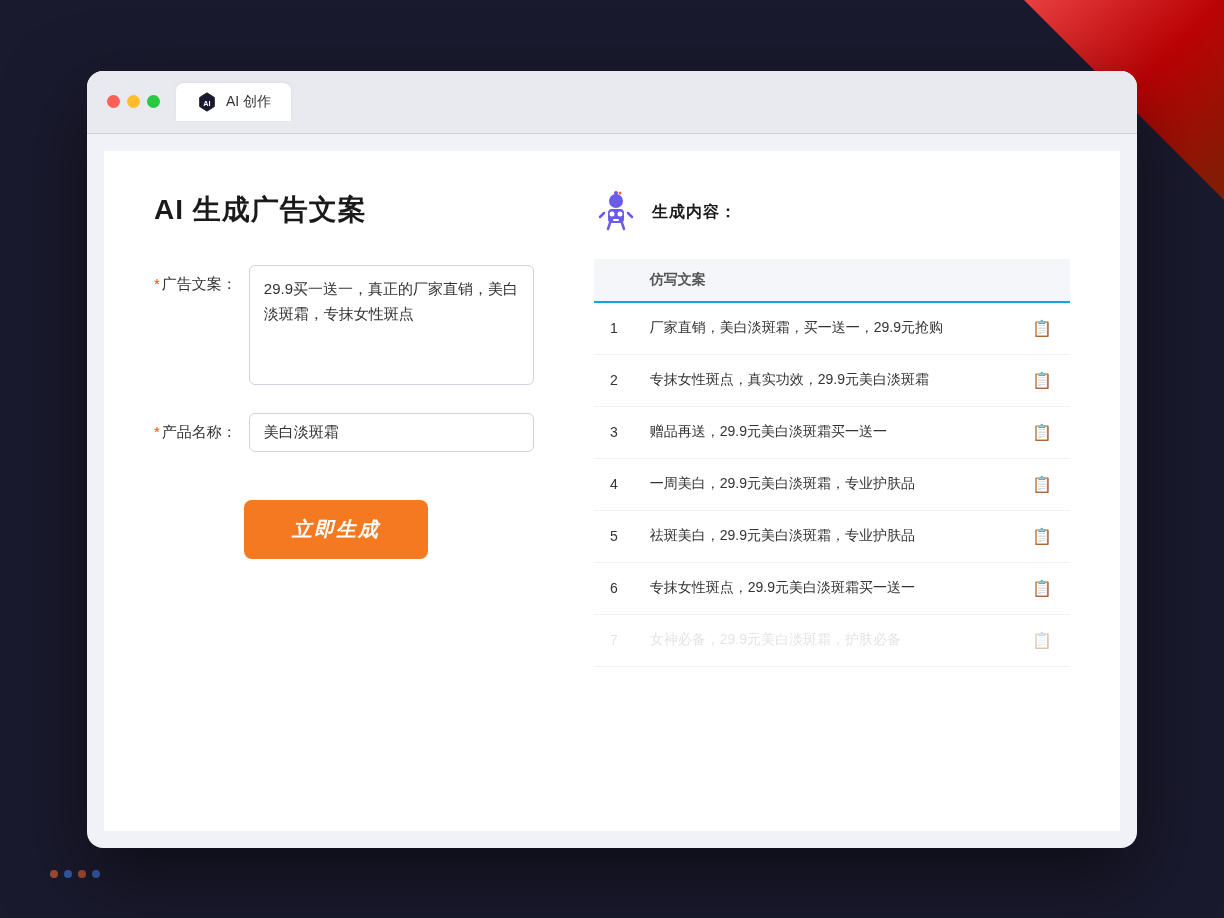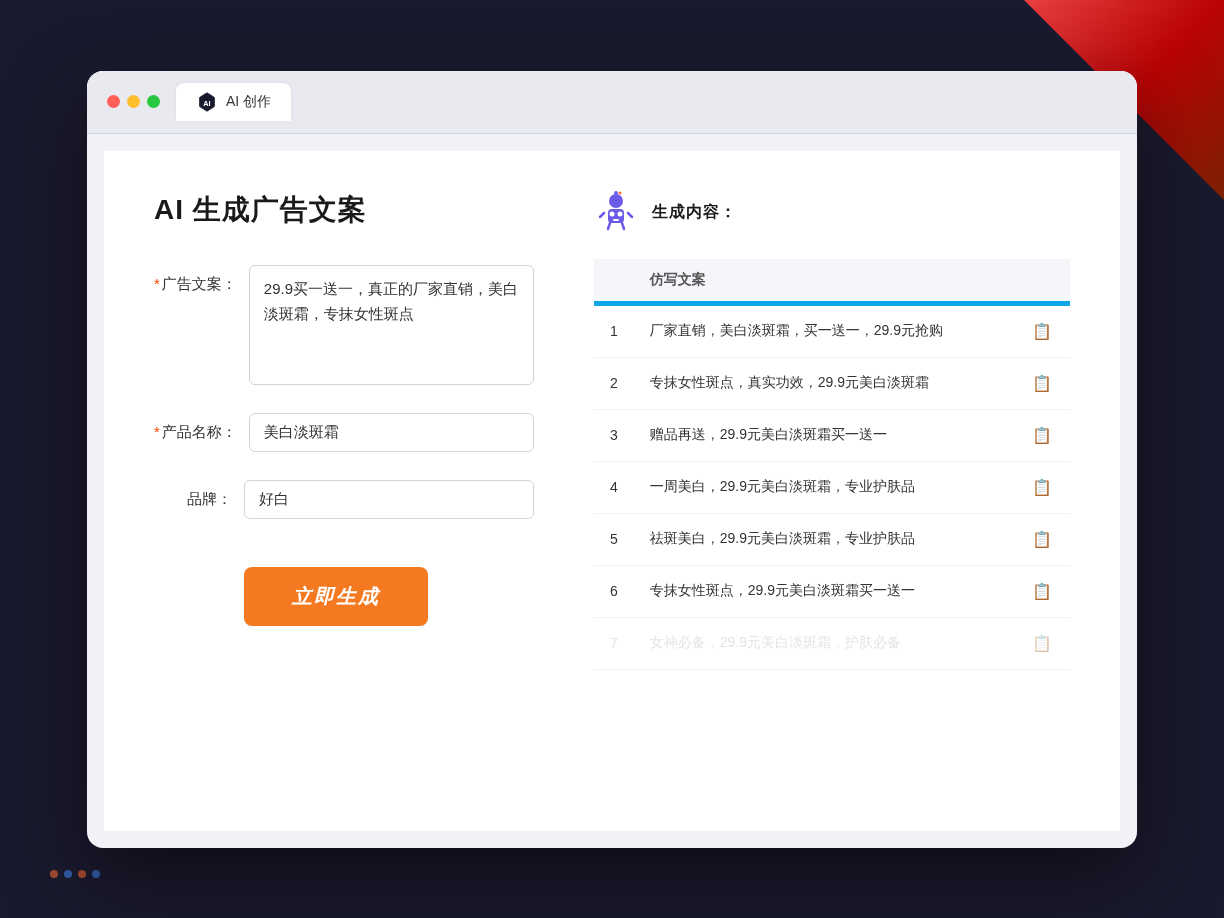--- a/index.html
+++ b/index.html
@@ -199,21 +199,21 @@
     }
     .result-table thead tr {
       background: #f5f6fa;
     }
     .result-table th {
       padding: 12px 16px;
       font-size: 14px;
       font-weight: 600;
       color: #555;
       text-align: left;
-      border-bottom: 5px solid #0ea5e9;
+      border-bottom: 2px solid #0ea5e9;
     }
     .result-table td {
       padding: 14px 16px;
       font-size: 14px;
       color: #333;
       border-bottom: 1px solid #f0f2f7;
       vertical-align: middle;
     }
     .result-table tr:last-child td {
       color: #bbb;
@@ -294,24 +294,20 @@
 
       
       <div class="form-group">
         <label class="form-label">
           <span class="required">*</span><span>产品名称：</span>
         </label>
         <input type="text" class="form-input" value="美白淡斑霜" style="">
       </div>
 
       
-      <div class="form-group">
-        <label class="form-label">品牌：</label>
-        <input type="text" class="form-input" value="好白" style="">
-      </div>
 
       
       <button class="generate-btn">立即生成</button>
     </div>
 
     <div class="right-panel">
       <div class="result-header">
 
         <svg class="robot-icon" viewBox="0 0 44 44" fill="none">
           <circle cx="22" cy="10" r="7" fill="#6b5ce7"></circle>

